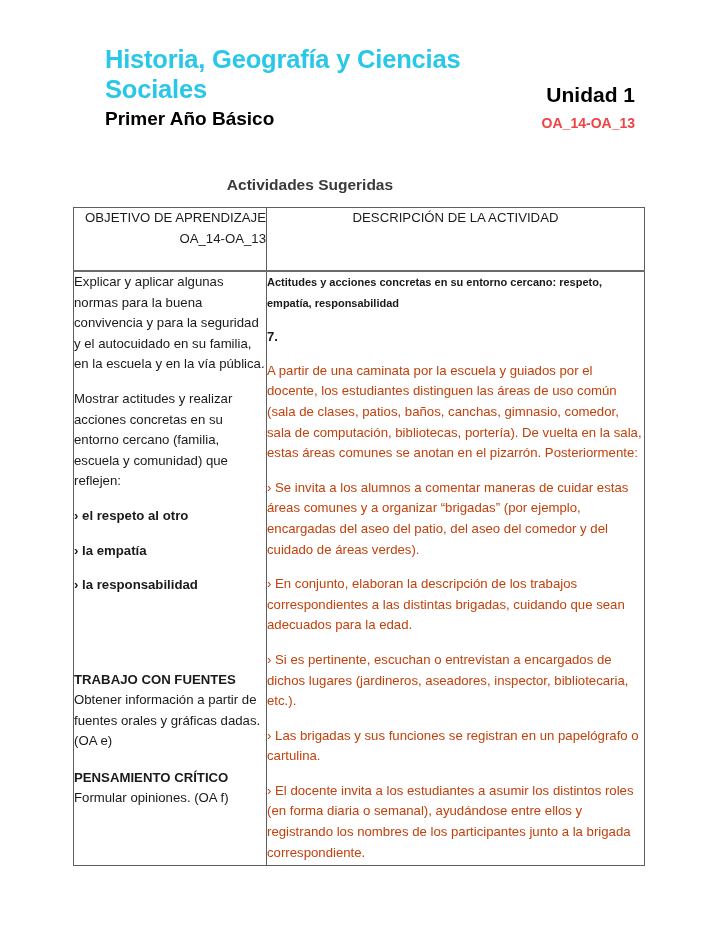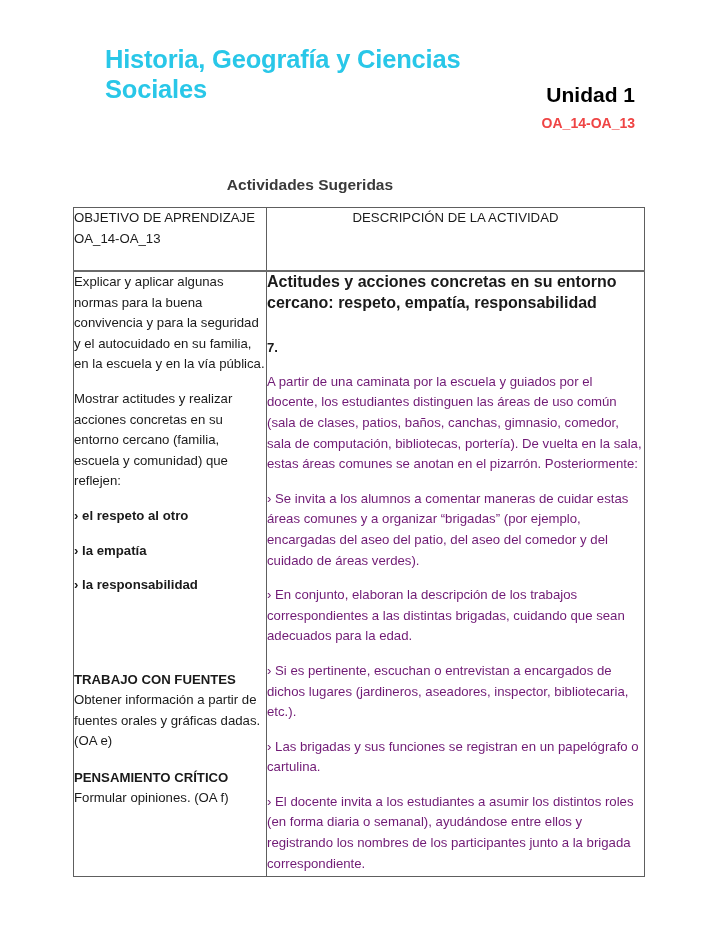--- a/index.html
+++ b/index.html
@@ -97,20 +97,21 @@
     border: 1px solid #5e5e5e;
     vertical-align: top;
     padding: 0;
   }
   .col-left  { width: 193px; }
   .col-right { width: 378px; }
 
   .hdr-cell-left {
     padding: 7px 9px 9px 9px;
     height: 62px;
+    text-align: right;
   }
   .hdr-cell-right {
     padding: 7px 9px 9px 9px;
     text-align: center;
   }
   .hdr-text {
     font-size: 13.2px;
     line-height: 20.5px;
     color: #1c1c1c;
   }
@@ -152,48 +153,49 @@
   .lc-sub {
     font-size: 13.2px;
     line-height: 20.5px;
     color: #1a1a1a;
     margin: 0 0 16px 0;
   }
   .lc-sub.last { margin-bottom: 8px; }
 
   
   .rc-bold {
-    font-size: 16px;
-    line-height: 20.6px;
-    font-weight: bold;
-    color: #1a1a1a;
-    margin: 0 0 25px 0;
+    font-size: 11px;
+    line-height: 20.6px;
+    font-weight: bold;
+    color: #1a1a1a;
+    margin: 0 0 14px 0;
   }
   .rc-num {
     font-size: 13.2px;
     line-height: 20.6px;
     font-weight: bold;
     color: #1a1a1a;
     margin: 0 0 13px 0;
   }
   .rc-p {
     font-size: 13.2px;
     line-height: 20.6px;
-    color: #701a75;
+    color: #c2410c;
     margin: 0 0 14px 0;
   }
   .rc-p.last { margin-bottom: 2px; }
 </style>
 </head>
 <body>
 
 <div class="page">
 
   <div class="header">
     <div class="hdr-main-title">Historia, Geografía y Ciencias Sociales</div>
+    <div class="hdr-subject-level">Primer Año Básico</div>
     <div class="hdr-unit">Unidad 1</div>
     <div class="hdr-oa">OA_14-OA_13</div>
   </div>
 
   <div class="section-title">Actividades Sugeridas</div>
 
   <table class="tbl">
     <colgroup>
       <col class="col-left">
       <col class="col-right">

